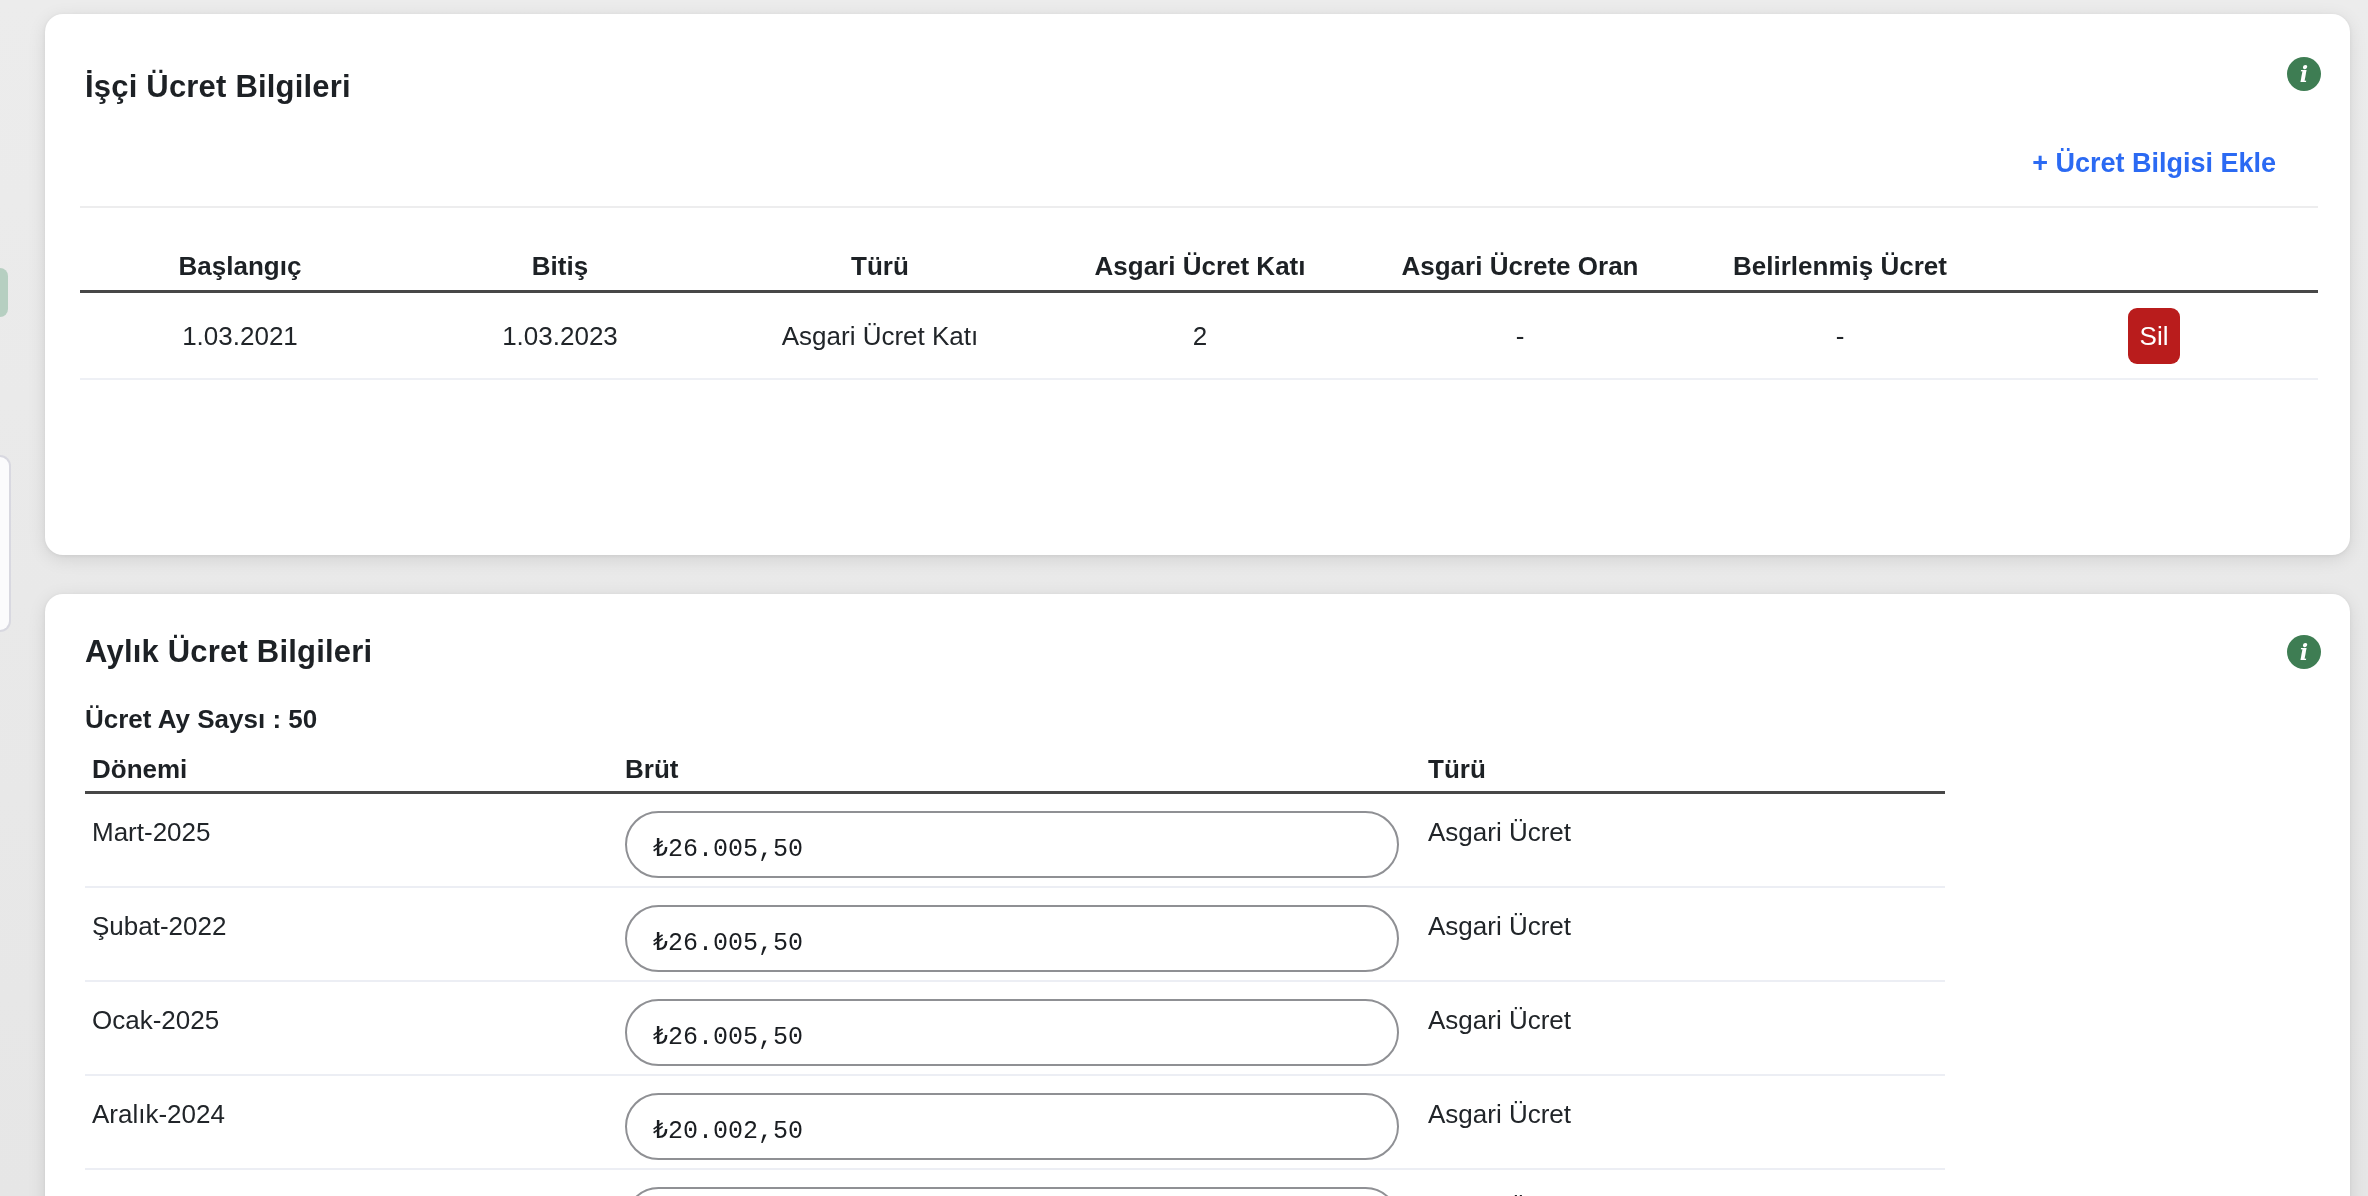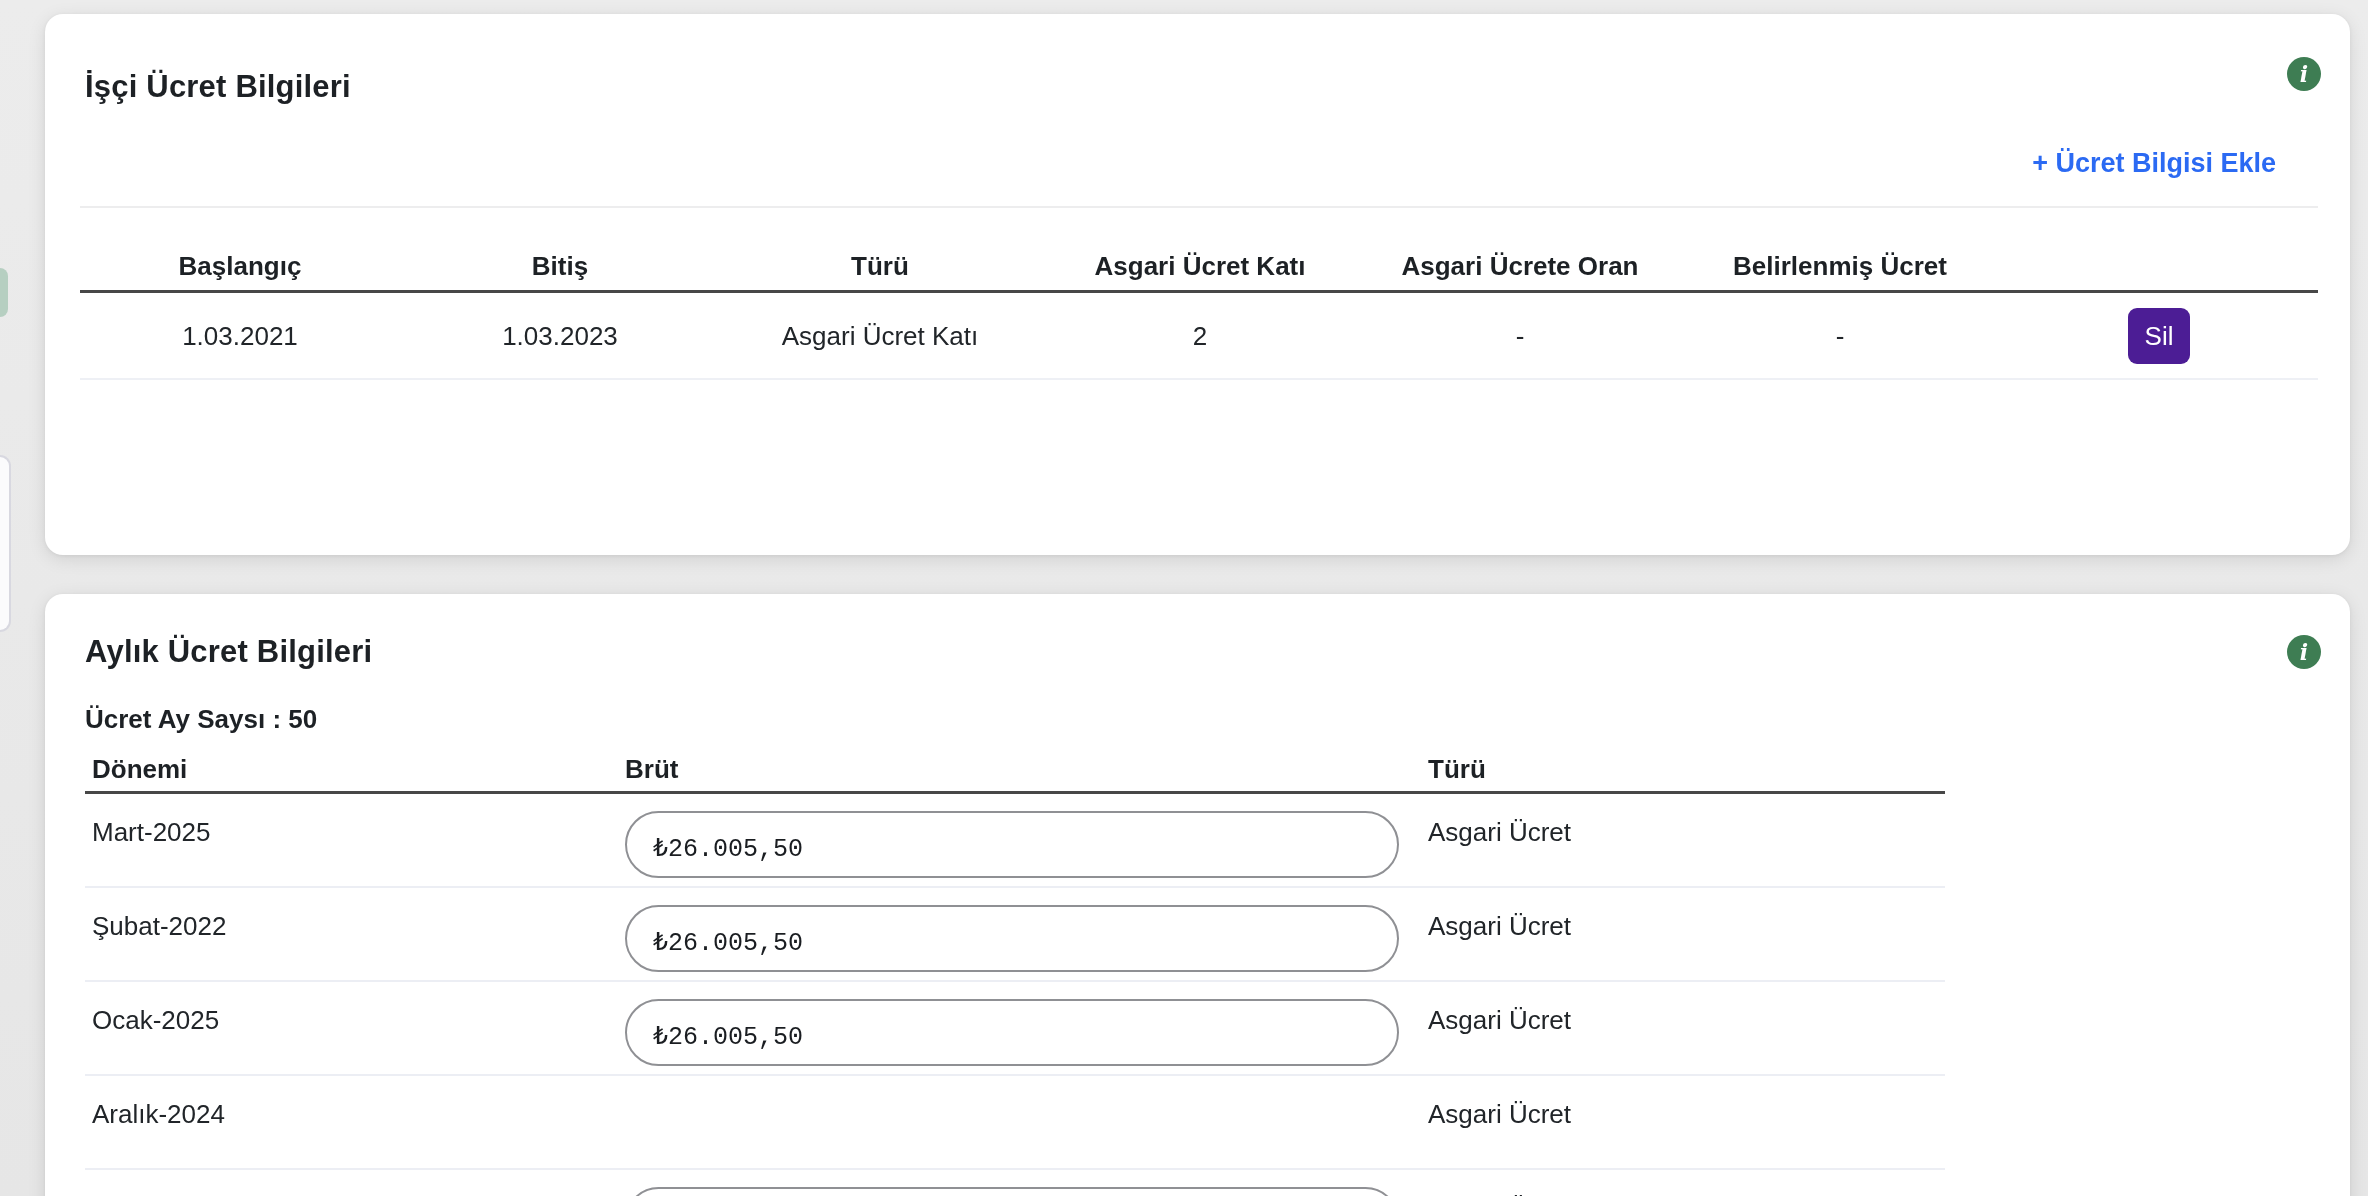--- a/index.html
+++ b/index.html
@@ -50,22 +50,22 @@
     position:absolute; left:35px; width:1920px;
     display:grid; grid-template-columns:repeat(6,320px);
     text-align:center; align-items:center;
   }
   #w-headers { top:232px; height:40px; font-size:26px; font-weight:700; color:#1d2125; }
   .dark-rule { position:absolute; background:#474747; height:3px; }
   #w-rule { left:35px; width:2238px; top:276px; }
   #w-row { top:281px; height:82px; font-size:26px; color:#212529; }
   #w-row-divider { position:absolute; left:35px; width:2238px; height:2px; top:364px; background:#eef0f5; }
   .delete-btn {
-    position:absolute; left:2083px; top:294px; width:62px; height:56px;
-    background:#4c1d95; color:#ffffff; font-size:26px; font-weight:400;
+    position:absolute; left:2083px; top:294px; width:52px; height:56px;
+    background:#b91c1c; color:#ffffff; font-size:26px; font-weight:400;
     border:none; border-radius:9px; cursor:pointer;
     font-family:inherit;
   }
 
   
   .count-label { position:absolute; left:40px; top:110px; font-size:26px; font-weight:700; color:#1d2125; }
   .m-header { position:absolute; top:160px; font-size:26px; font-weight:700; color:#1d2125; }
   #m-h-donem { left:47px; }
   #m-h-brut  { left:580px; }
   #m-h-turu  { left:1383px; }
@@ -165,20 +165,21 @@
     </div>
 
     <div class="m-row">
       <div class="m-donem">Ocak-2025</div>
       <input class="m-input" type="text" value="₺26.005,50" style="">
       <div class="m-turu">Asgari Ücret</div>
     </div>
 
     <div class="m-row">
       <div class="m-donem">Aralık-2024</div>
+      <input class="m-input" type="text" value="₺20.002,50" style="">
       <div class="m-turu">Asgari Ücret</div>
     </div>
 
     <div class="m-row">
       <div class="m-donem"></div>
       <input class="m-input" type="text" value="" style="">
       <div class="m-turu">Asgari Ücret</div>
     </div>
 
   </div>

